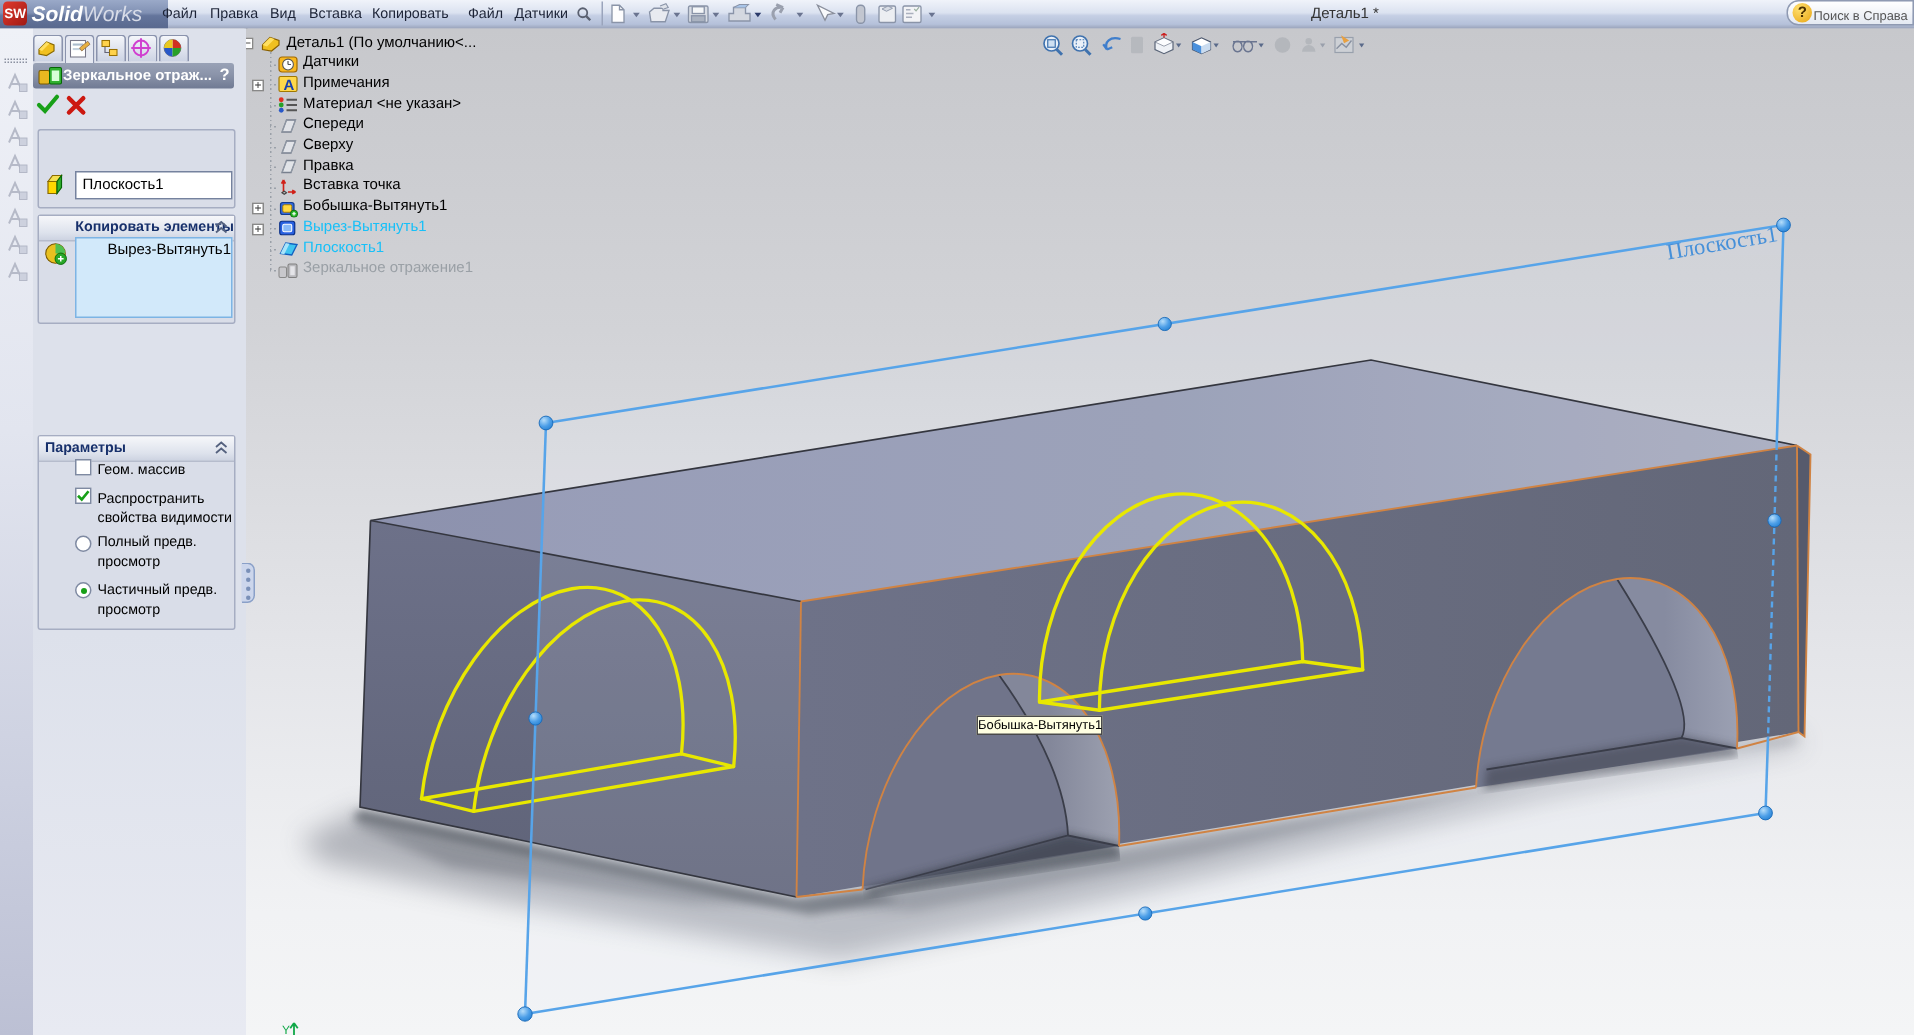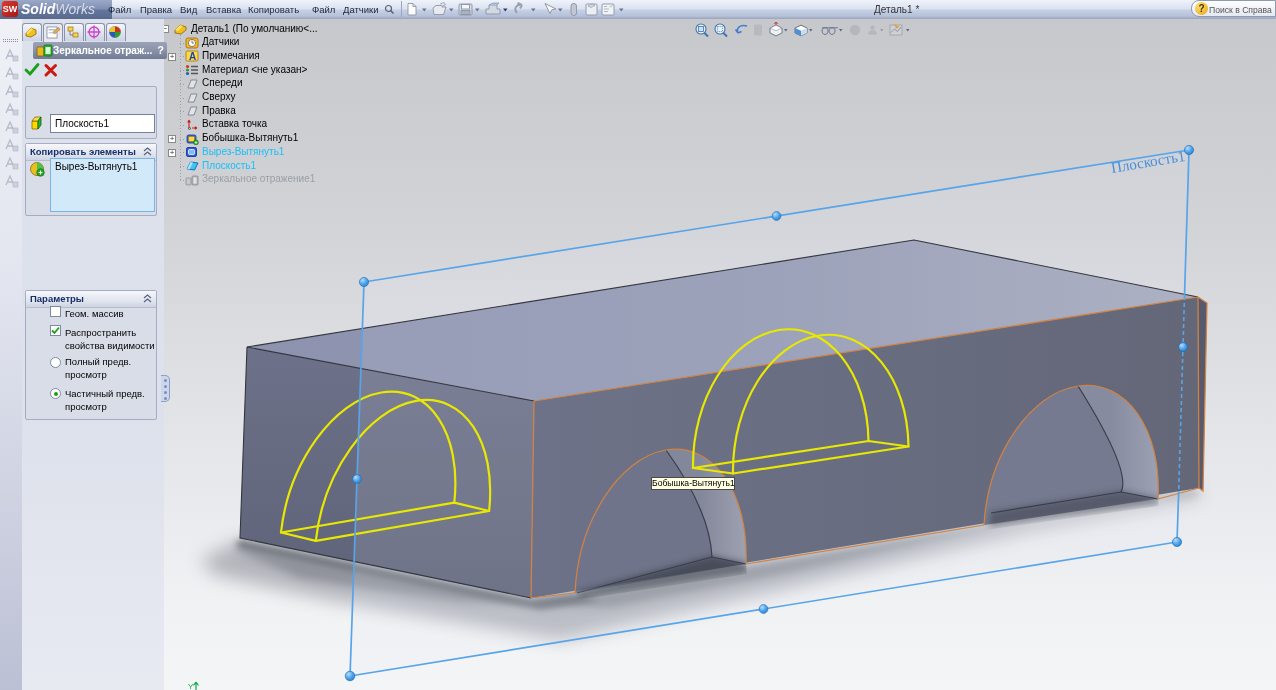--- a/index.html
+++ b/index.html
@@ -20,21 +20,21 @@
 #helpbox .t { position:absolute; left:17px; top:3.5px; font-size:8.6px; color:#555; white-space:nowrap; }
 
 #lstrip { position:absolute; left:0; top:19px; width:22px; height:671px;
   background:linear-gradient(180deg,#eff1f7 0%,#e2e5ef 40%,#ccd0e0 75%,#bcc0d4 100%); }
 
 #pmpanel { position:absolute; left:22px; top:19px; width:142px; height:671px; z-index:3;
   background:linear-gradient(180deg,#dde1eb 0%,#dde1eb 60%,#e8eaf2 100%); }
 #pmsep { position:absolute; left:163px; top:19px; width:2px; height:671px; background:#8a8f9e; }
 .tab { position:absolute; top:4px; height:18px; width:20px; border:1px solid #8a93ad; border-bottom:none; border-radius:3px 3px 0 0; background:linear-gradient(180deg,#f4f6fa,#ccd3e3); }
 .tab.sel { background:#e6e9f2; height:19px; }
-#pmtitle { position:absolute; left:11px; top:23px; width:134px; height:17px;
+#pmtitle { position:absolute; left:0; top:23px; width:134px; height:17px;
   background:linear-gradient(180deg,#99a2b6 0%,#8b94aa 45%,#707a93 100%); border-radius:2px;text-decoration:underline; }
 #pmtitle .t { position:absolute; left:20px; top:3px; color:#fff; font-weight:bold; font-size:10px; white-space:nowrap; }
 #pmtitle .q { position:absolute; right:3px; top:2px; color:#fff; font-weight:bold; font-size:11px; }
 .group { position:absolute; left:3px; width:132px; background:#d9dde8; border:1px solid #a6adc2; border-radius:2px; }
 .ghead { position:relative; width:100%; background:linear-gradient(180deg,#f6f7fa 0%,#dde2ec 70%,#cdd3e1 100%); border-bottom:1px solid #b6bccc; color:#17306b; font-weight:bold; font-size:9.5px; padding:2px 0 2px 4px; line-height:11.5px; }
 .chev { position:absolute; right:4px; top:3px; width:9px; height:9px; }
 .inbox { position:absolute; background:#fff; border:1px solid #7f8aa2; }
 .cb { position:absolute; width:11px; height:11px; background:#fff; border:1px solid #7f8aa2; }
 .rb { position:absolute; width:11px; height:11px; background:#fff; border:1px solid #7f8aa2; border-radius:6px; }
 .lbl { position:absolute; font-size:9.5px; color:#000; white-space:nowrap; line-height:13px; }
@@ -185,21 +185,21 @@
       <svg style="position:absolute;left:4px;top:28px" width="16" height="17">
           <polygon points="2,6 8,6 8,14 2,14" fill="#ffd800" stroke="#8a6a00" stroke-width="0.8"></polygon>
           <polygon points="2,6 5,2 11,2 8,6" fill="#f4e050" stroke="#8a6a00" stroke-width="0.8"></polygon>
           <polygon points="8,6 11,2 11,10 8,14" fill="#30b030" stroke="#056605" stroke-width="0.8"></polygon>
         </svg>
       <div class="inbox" style="left:24px;top:27px;width:105px;height:19px;border-color:#75829e">
           <div style="font-size:10px;color:#000;padding:3px 0 0 4px">Плоскость1</div>
         </div>
     </div>
 
-    <div class="group" style="top:124px; height:73px;">
+    <div class="group" style="top:124px; height:73px;text-align:right;">
       <div class="ghead">Копировать элементы<svg class="chev" width="9" height="9">
             <path d="M1,4 L4.5,1 L8,4 M1,8 L4.5,5 L8,8" fill="none" stroke="#55627f" stroke-width="1.2"></path>
           </svg></div>
       <svg style="position:absolute;left:3px;top:17px" width="17" height="17">
           <circle cx="8" cy="8" r="6.5" fill="#e8c020" stroke="#7a5a00" stroke-width="0.7"></circle>
           <path d="M8,1.5 A6.5,6.5 0 0 1 14.5,8 L8,8 Z" fill="#50c050"></path>
           <circle cx="11.5" cy="11.5" r="3.8" fill="#28a828" stroke="#056605" stroke-width="0.6"></circle>
           <path d="M11.5,9.6 L11.5,13.4 M9.6,11.5 L13.4,11.5" stroke="#fff" stroke-width="1"></path>
         </svg>
       <div class="inbox" style="left:24px;top:14px;width:105px;height:54px;background:#d2e9fa;border-color:#7db4e4">

